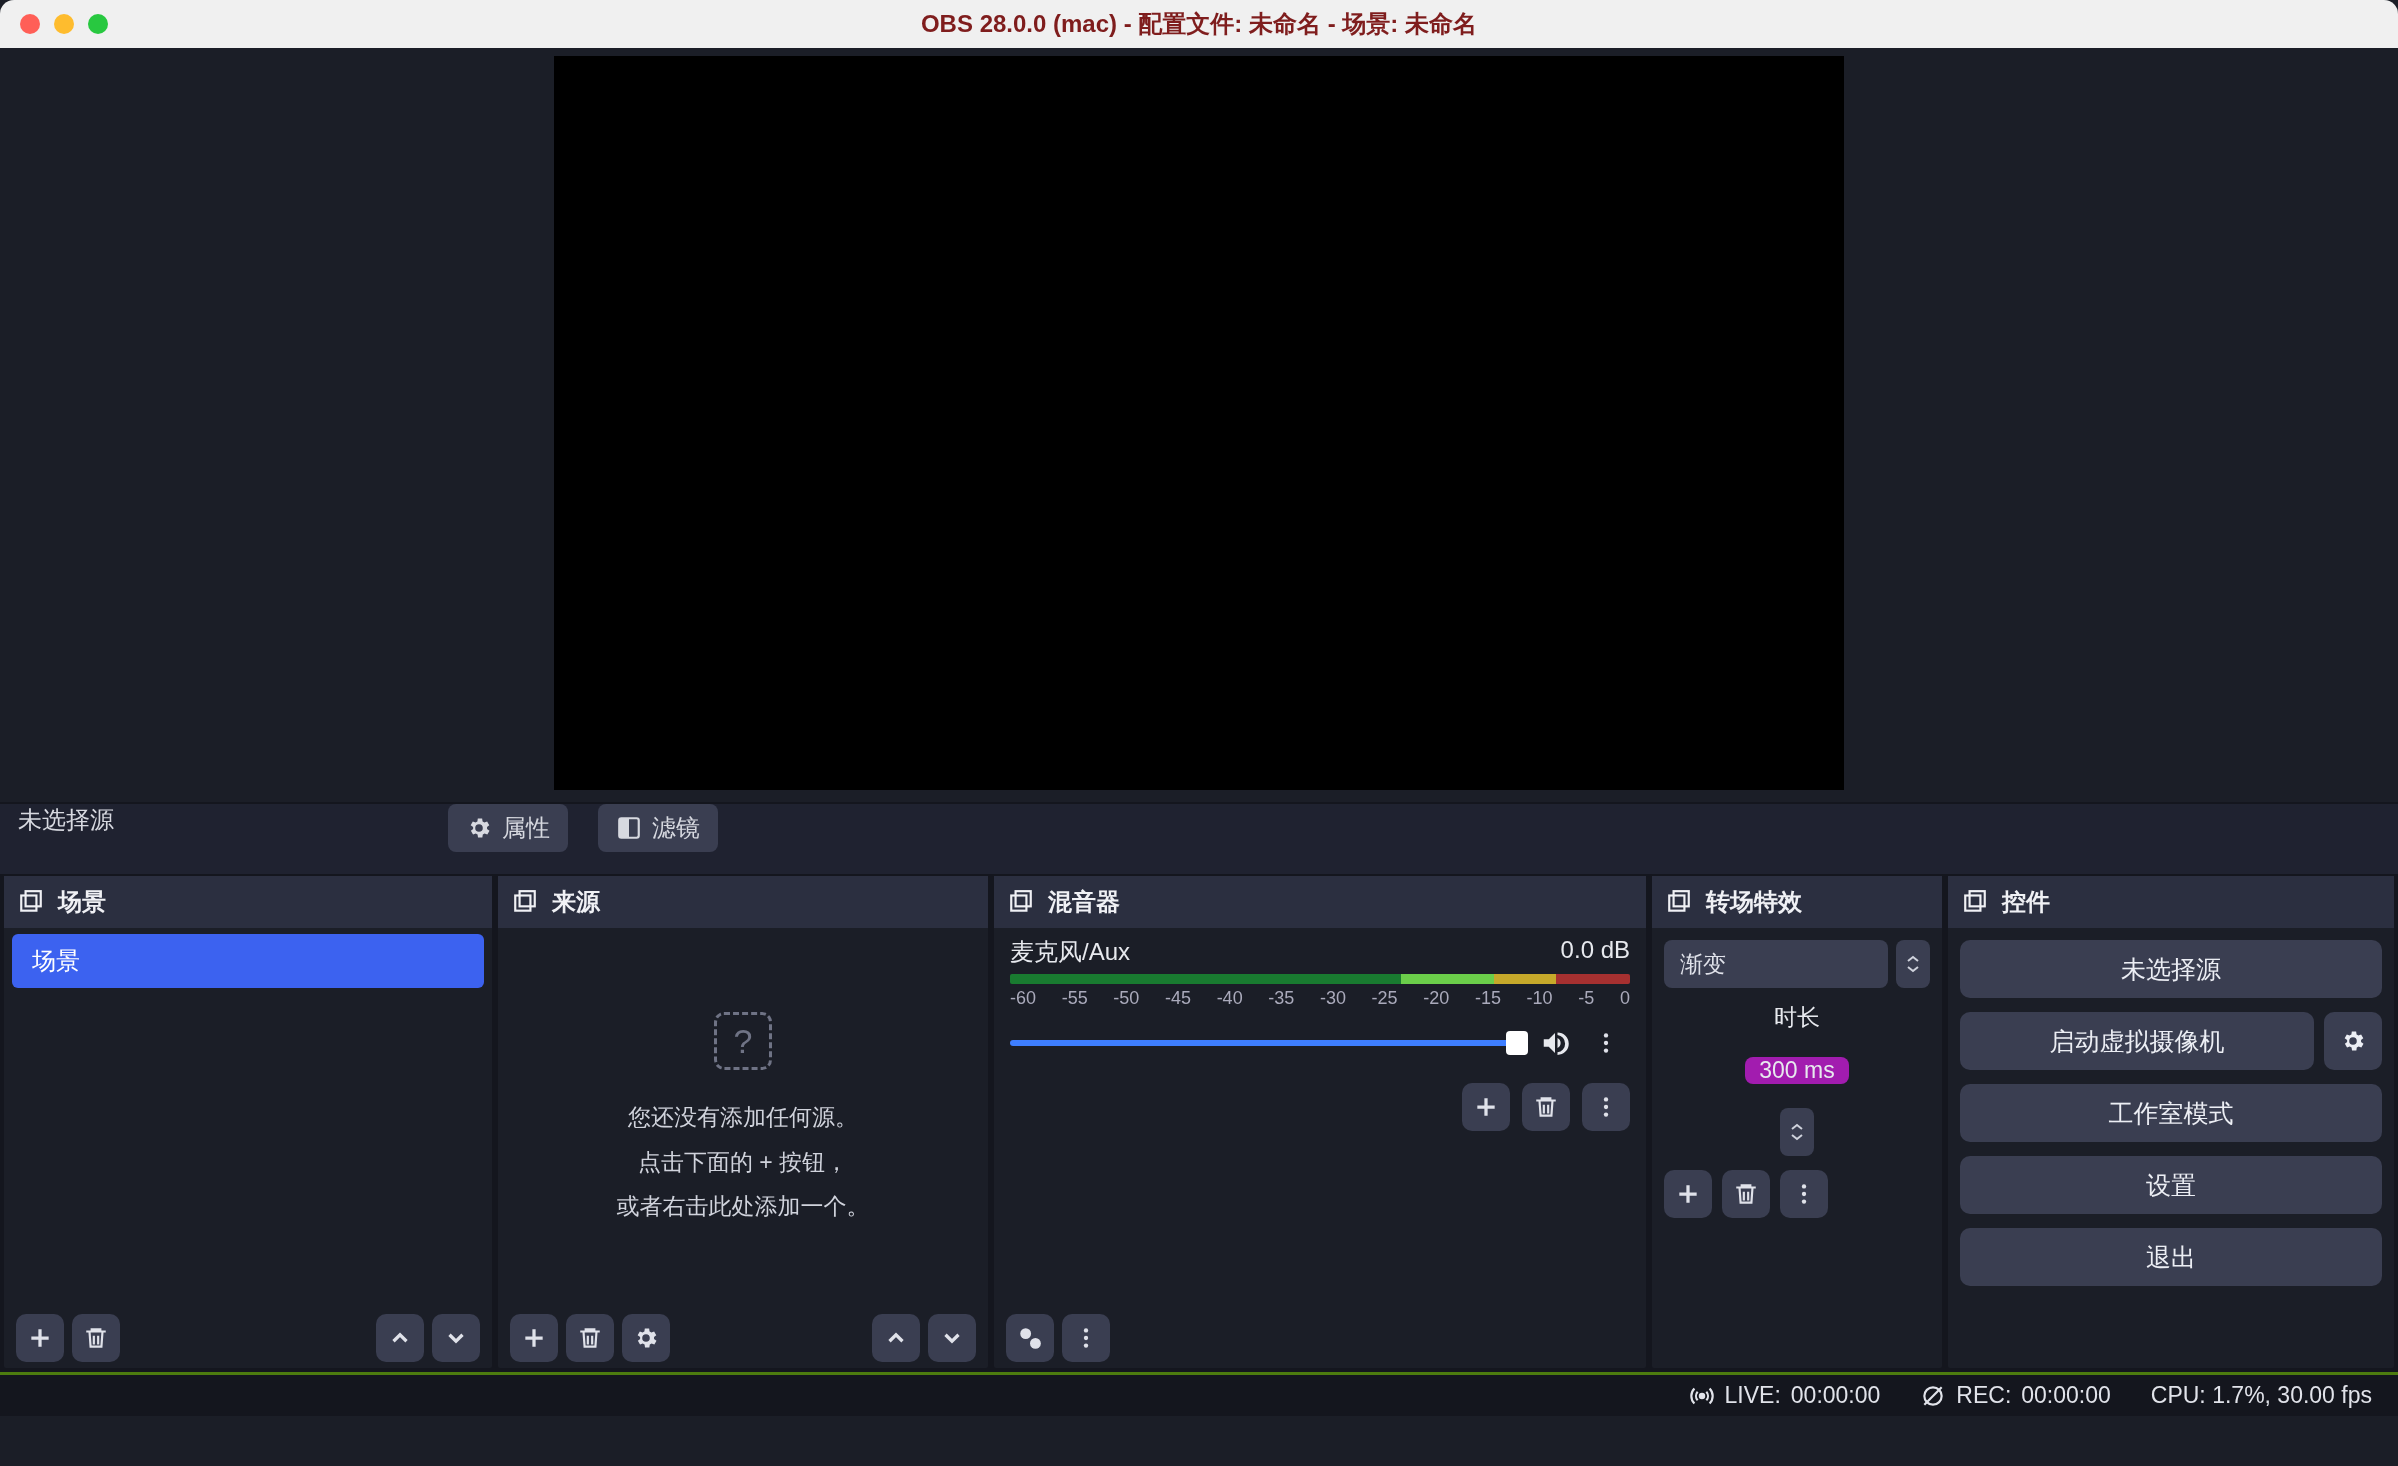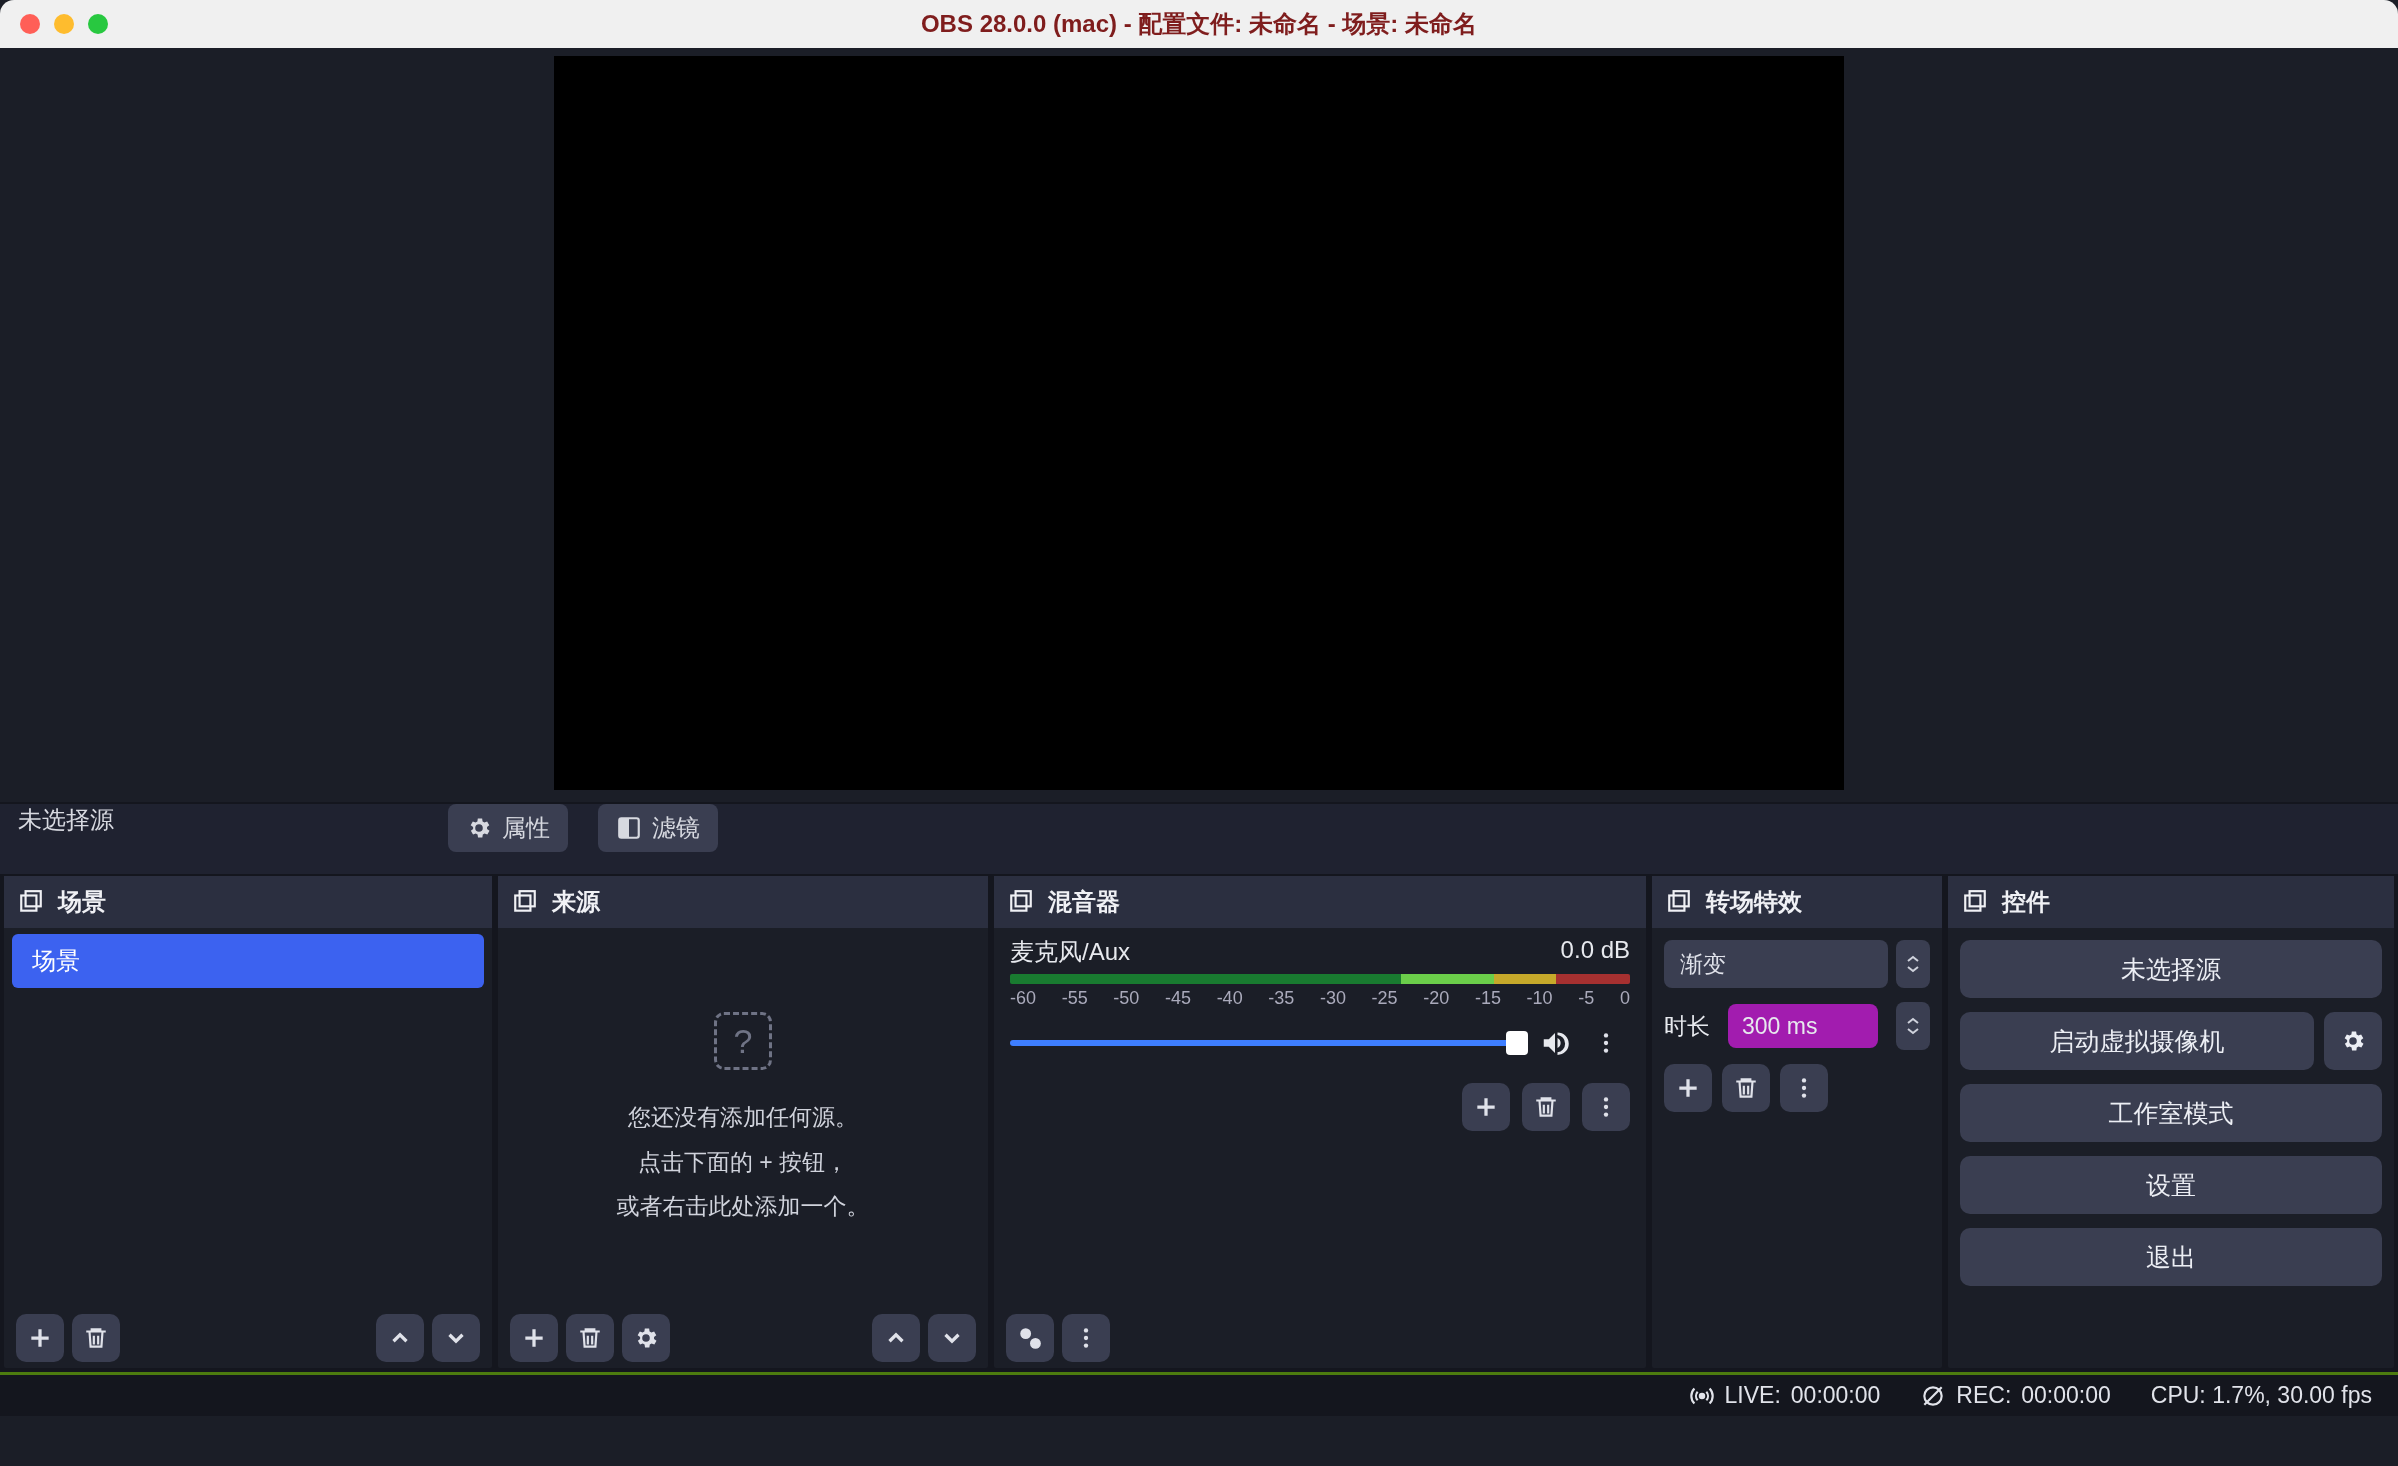--- a/index.html
+++ b/index.html
@@ -53,21 +53,21 @@
 .slider-track { flex: 1; height: 6px; background: #3e7eff; border-radius: 3px; position: relative; }
 .slider-thumb { position: absolute; right: 0; top: -9px; width: 22px; height: 24px; background: #fff; border-radius: 4px; }
 .mixer-actions { display: flex; justify-content: flex-end; gap: 12px; padding: 16px 16px 0 0; }
 .sq-btn { width: 48px; height: 48px; border-radius: 10px; border: none; background: #3a3e51; color: #e0e2ea; display: inline-flex; align-items: center; justify-content: center; cursor: pointer; font-size: 26px; }
 
 
 .trans-body { padding: 12px; display: flex; flex-direction: column; gap: 14px; }
 .select-row { display: flex; align-items: center; gap: 8px; }
 .select { flex: 1; height: 48px; background: #3a3e51; border-radius: 8px; display: flex; align-items: center; padding: 0 16px; font-size: 23px; color: #e0e2ea; }
 .updn { width: 34px; height: 48px; background: #3a3e51; border-radius: 8px; display: flex; flex-direction: column; align-items: center; justify-content: center; gap: 2px; color: #cfd2dc; font-size: 14px; }
-.dur-row { display: flex; align-items: center; gap: 18px; font-size: 23px; }
+.dur-row { display: flex; align-items: center; gap: 24px; font-size: 23px; flex-direction: column; }
 .dur-input { flex: 1; height: 44px; background: #a21caf; border-radius: 8px; display: flex; align-items: center; padding: 0 14px; font-size: 23px; }
 .trans-actions { display: flex; gap: 10px; }
 
 
 .controls-body { padding: 12px 12px; display: flex; flex-direction: column; gap: 14px; }
 .ctrl-btn { height: 58px; background: #3a3e51; border: none; border-radius: 10px; color: #eceef4; font-size: 25px; cursor: pointer; }
 .ctrl-split { display: flex; gap: 10px; }
 .ctrl-split .ctrl-btn { flex: 1; }
 .ctrl-gear { width: 58px; height: 58px; background: #3a3e51; border: none; border-radius: 10px; color: #eceef4; display: flex; align-items: center; justify-content: center; font-size: 28px; cursor: pointer; }
 

